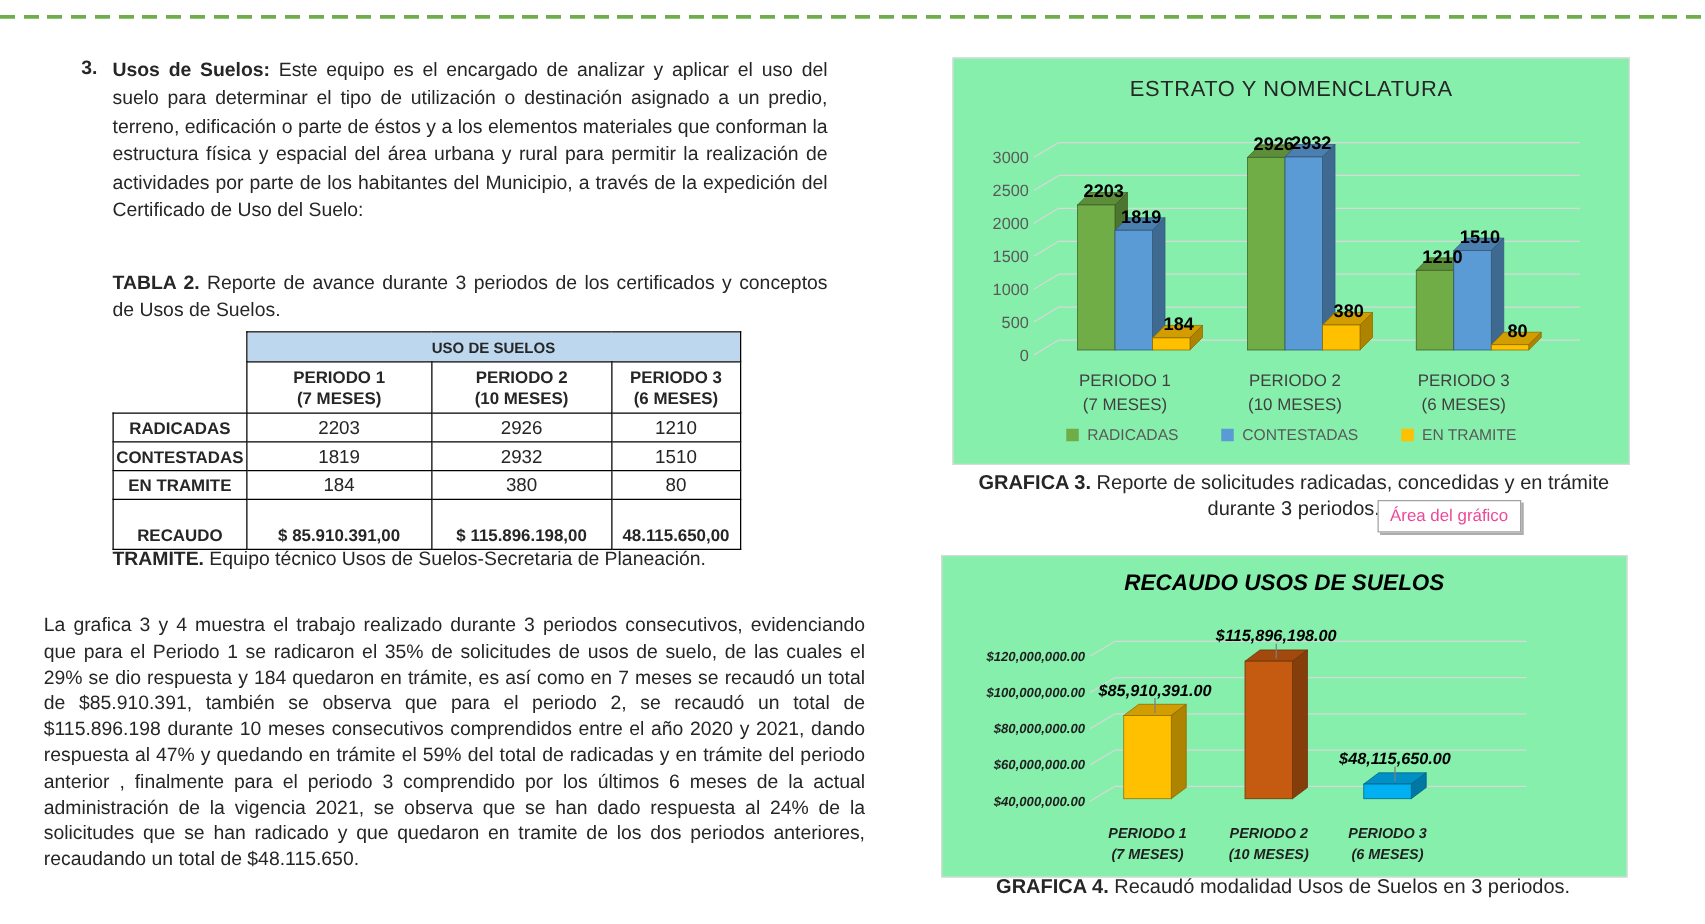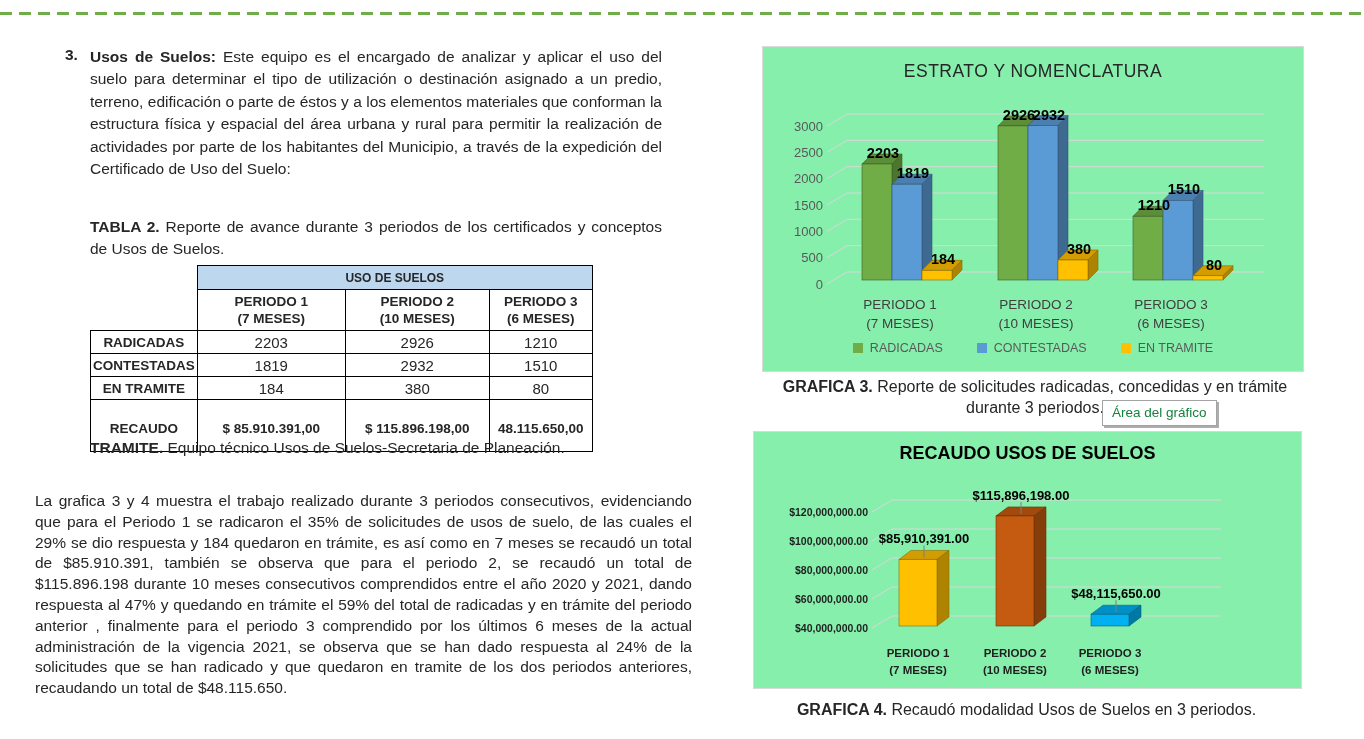--- a/index.html
+++ b/index.html
@@ -12,42 +12,42 @@
   .para1{position:absolute;left:90px;top:46px;width:572px;font-size:15.5px;line-height:22.4px;text-align:justify;}
   .para1 strong{font-weight:bold;}
   .tablacap{position:absolute;left:90px;top:216px;width:572px;font-size:15.5px;line-height:22.4px;text-align:justify;}
   .datatable{position:absolute;left:90px;top:265px;border-collapse:collapse;table-layout:fixed;}
   .datatable td{border:1px solid #000;text-align:center;vertical-align:middle;padding:0 2px;overflow:hidden;}
   .datatable td.noborder{border:none;background:transparent;}
   .datatable .huso{background:#BDD7EE;font-weight:bold;font-size:12px;height:23px;}
   .datatable .phead{font-weight:bold;font-size:13.5px;line-height:17px;height:40px;}
   .datatable .rowlabel{font-weight:bold;font-size:13.5px;}
   .datatable .val{font-size:15px;height:22px;font-family:"Liberation Sans",sans-serif;}
-  .datatable .recrow td{height:36px;vertical-align:bottom;padding-bottom:15px;margin-left:38px;}
+  .datatable .recrow td{height:36px;vertical-align:bottom;padding-bottom:3px;margin-left:38px;}
   .datatable .recrow .rowlabel{font-size:13.5px;}
   .datatable .recval{font-weight:bold;font-size:13.5px;}
   .fuente{position:absolute;left:90px;top:439px;font-size:15.5px;}
   .para2{position:absolute;left:35px;top:491px;width:657px;font-size:15.5px;line-height:20.8px;text-align:justify;}
   
   .chartbox{position:absolute;background:#86efac;border:1px solid #D9D9D9;}
   #chart1{left:762px;top:46px;width:540px;height:324px;}
-  #chart2{left:753px;top:431px;width:547px;height:256px;}
+  #chart2{left:753px;top:444px;width:547px;height:256px;font-style:italic;}
   .c1title{position:absolute;left:0;right:0;top:14px;text-align:center;font-size:17.5px;color:#262626;letter-spacing:.5px;}
   .c2title{position:absolute;left:0;right:0;top:11px;text-align:center;font-size:18px;font-weight:bold;color:#000;}
   .chartbox svg{position:absolute;left:0;top:0;}
   .legend{position:absolute;left:0;right:0;top:294px;display:flex;justify-content:center;gap:34px;}
   .legend .item{display:flex;align-items:center;gap:7px;font-size:12.5px;color:#595959;}
   .legend .sw{width:10px;height:10px;display:inline-block;}
   .cap{position:absolute;font-size:16px;text-align:center;color:#262626;line-height:21px;}
   #g3cap{left:762px;top:376px;width:546px;}
   #g4cap{left:753px;top:699px;width:547px;}
   .cap strong{font-weight:bold;}
   .tooltip{position:absolute;left:1102px;top:400px;height:24px;line-height:24px;padding:0 9px;
         background:#fff;border:1px solid #A3A3A3;box-shadow:2px 2px 0 0 #ADADAD;
-        font-size:13.5px;color:#15803d;white-space:nowrap;z-index:5;}
+        font-size:13.5px;color:#ec4899;white-space:nowrap;z-index:5;}
 </style>
 </head>
 <body>
 
 <div class="page">
   <div class="dashline"></div>
 
   <div class="num3">3.</div>
   <div class="para1"><strong>Usos de Suelos:</strong><span> Este equipo es el encargado de analizar y aplicar el uso del suelo para determinar el tipo de utilización o destinación asignado a un predio, terreno, edificación o parte de éstos y a los elementos materiales que conforman la estructura física y espacial del área urbana y rural para permitir la realización de actividades por parte de los habitantes del Municipio, a través de la expedición del Certificado de Uso del Suelo:</span></div>
 

